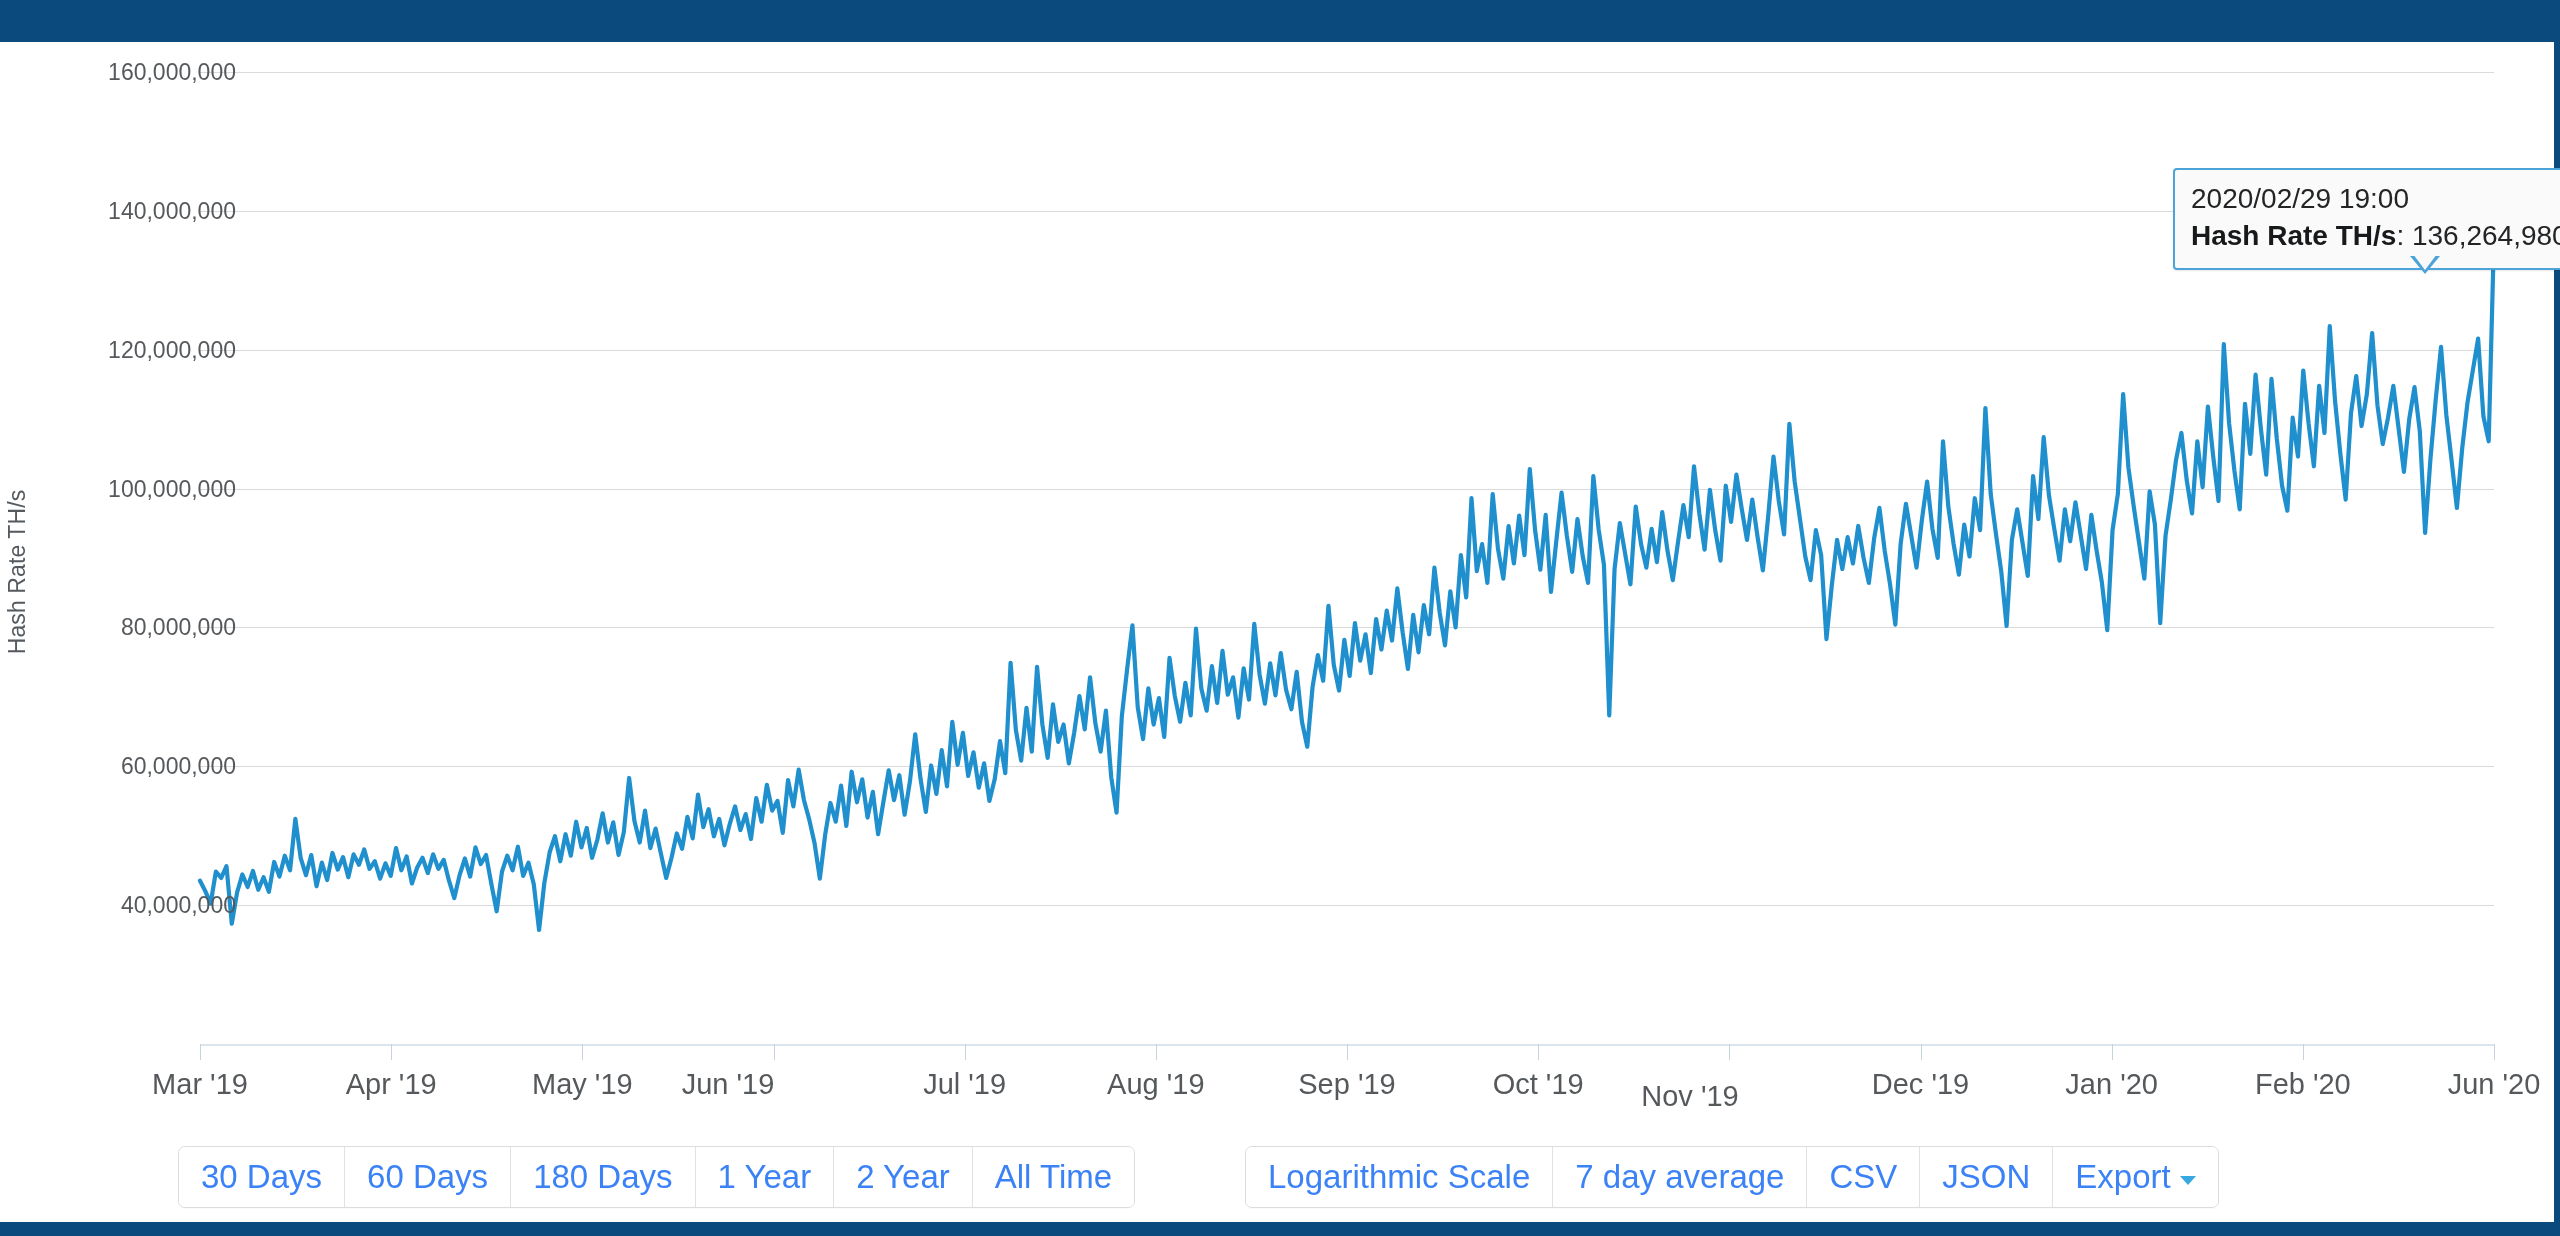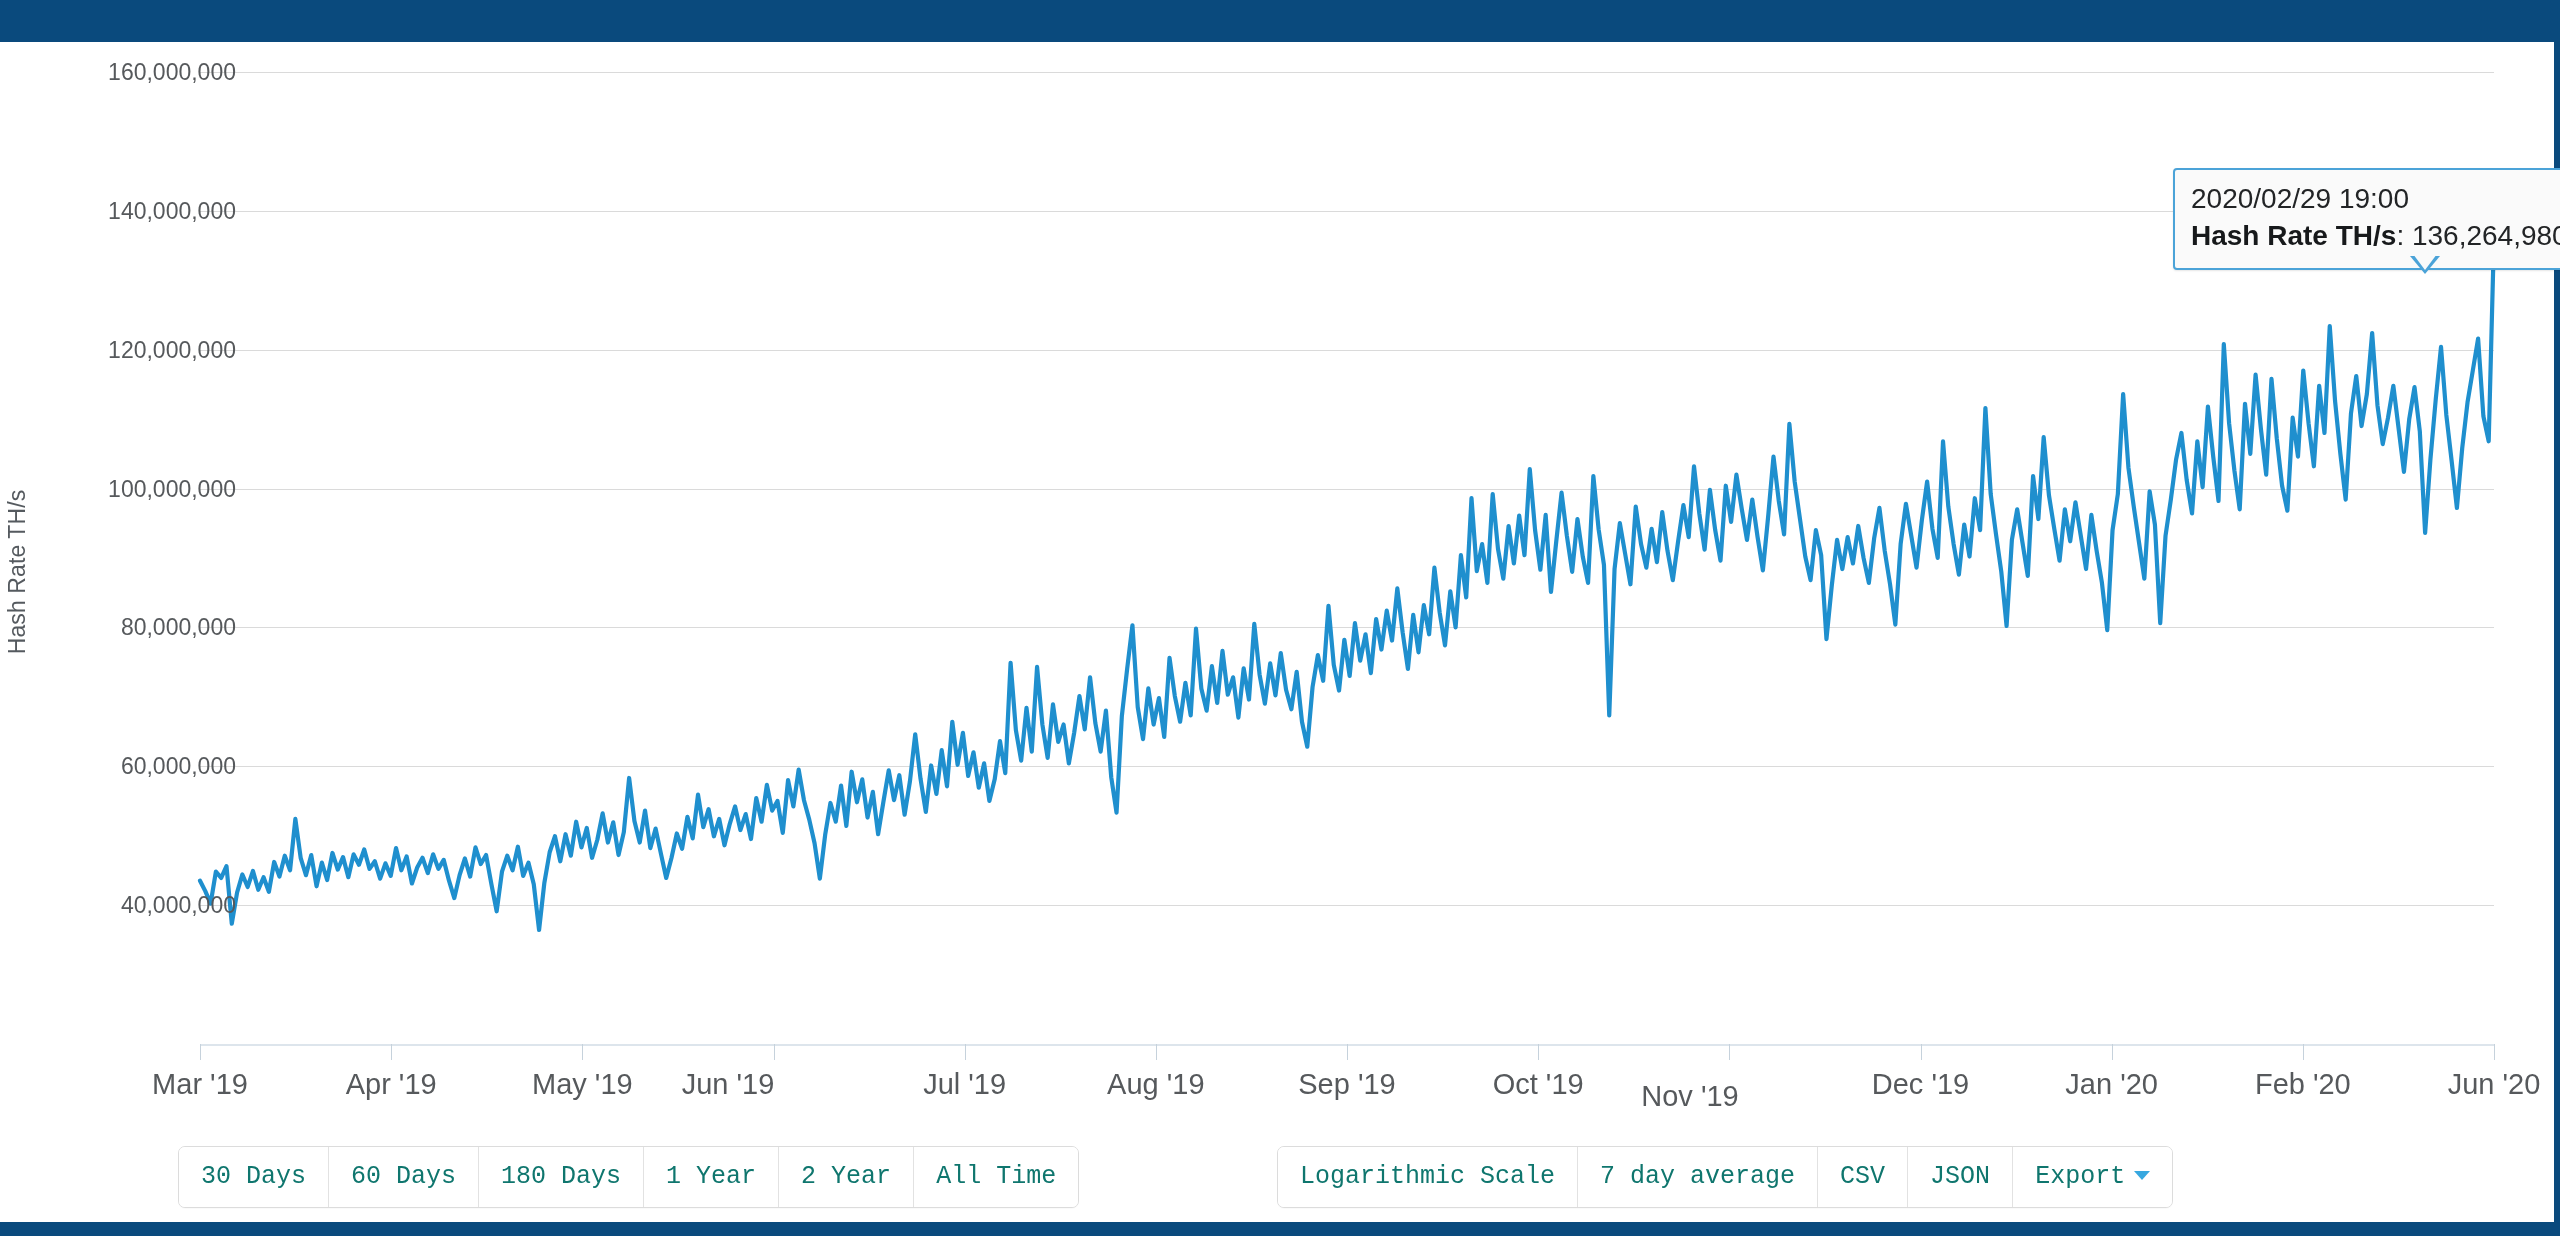--- a/index.html
+++ b/index.html
@@ -138,41 +138,41 @@
     border: 1px solid #dcdcdc;
     border-radius: 7px;
     background: #ffffff;
     overflow: hidden;
     box-shadow: 0 1px 0 rgba(0,0,0,.02);
   }
   .btn {
     padding: 0 22px;
     height: 60px;
     line-height: 60px;
-    font-size: 25px;
-    color: #0f766e;
+    font-size: 33px;
+    color: #3b82f6;
     background: #ffffff;
     border: 0;
     border-left: 1px solid #e2e2e2;
     cursor: pointer;
     white-space: nowrap;
-    font-family: Liberation Mono, monospace;
+    font-family: Liberation Sans, sans-serif;
   }
   .btn:first-child { border-left: 0; }
   .caret {
     display: inline-block;
     width: 0; height: 0;
     margin-left: 9px;
     vertical-align: 3px;
     border-left: 8px solid transparent;
     border-right: 8px solid transparent;
     border-top: 9px solid #37a8e0;
   }
   #left-group  { left: 178px;  top: 1146px; }
-  #right-group { left: 1245px; top: 1146px; margin-left: 32px; }
+  #right-group { left: 1245px; top: 1146px; }
 </style>
 </head>
 <body>
 
 <div id="app">
 
   <div class="topbar"></div>
   <div class="right-edge"></div>
 
   <div class="chart-wrap">

